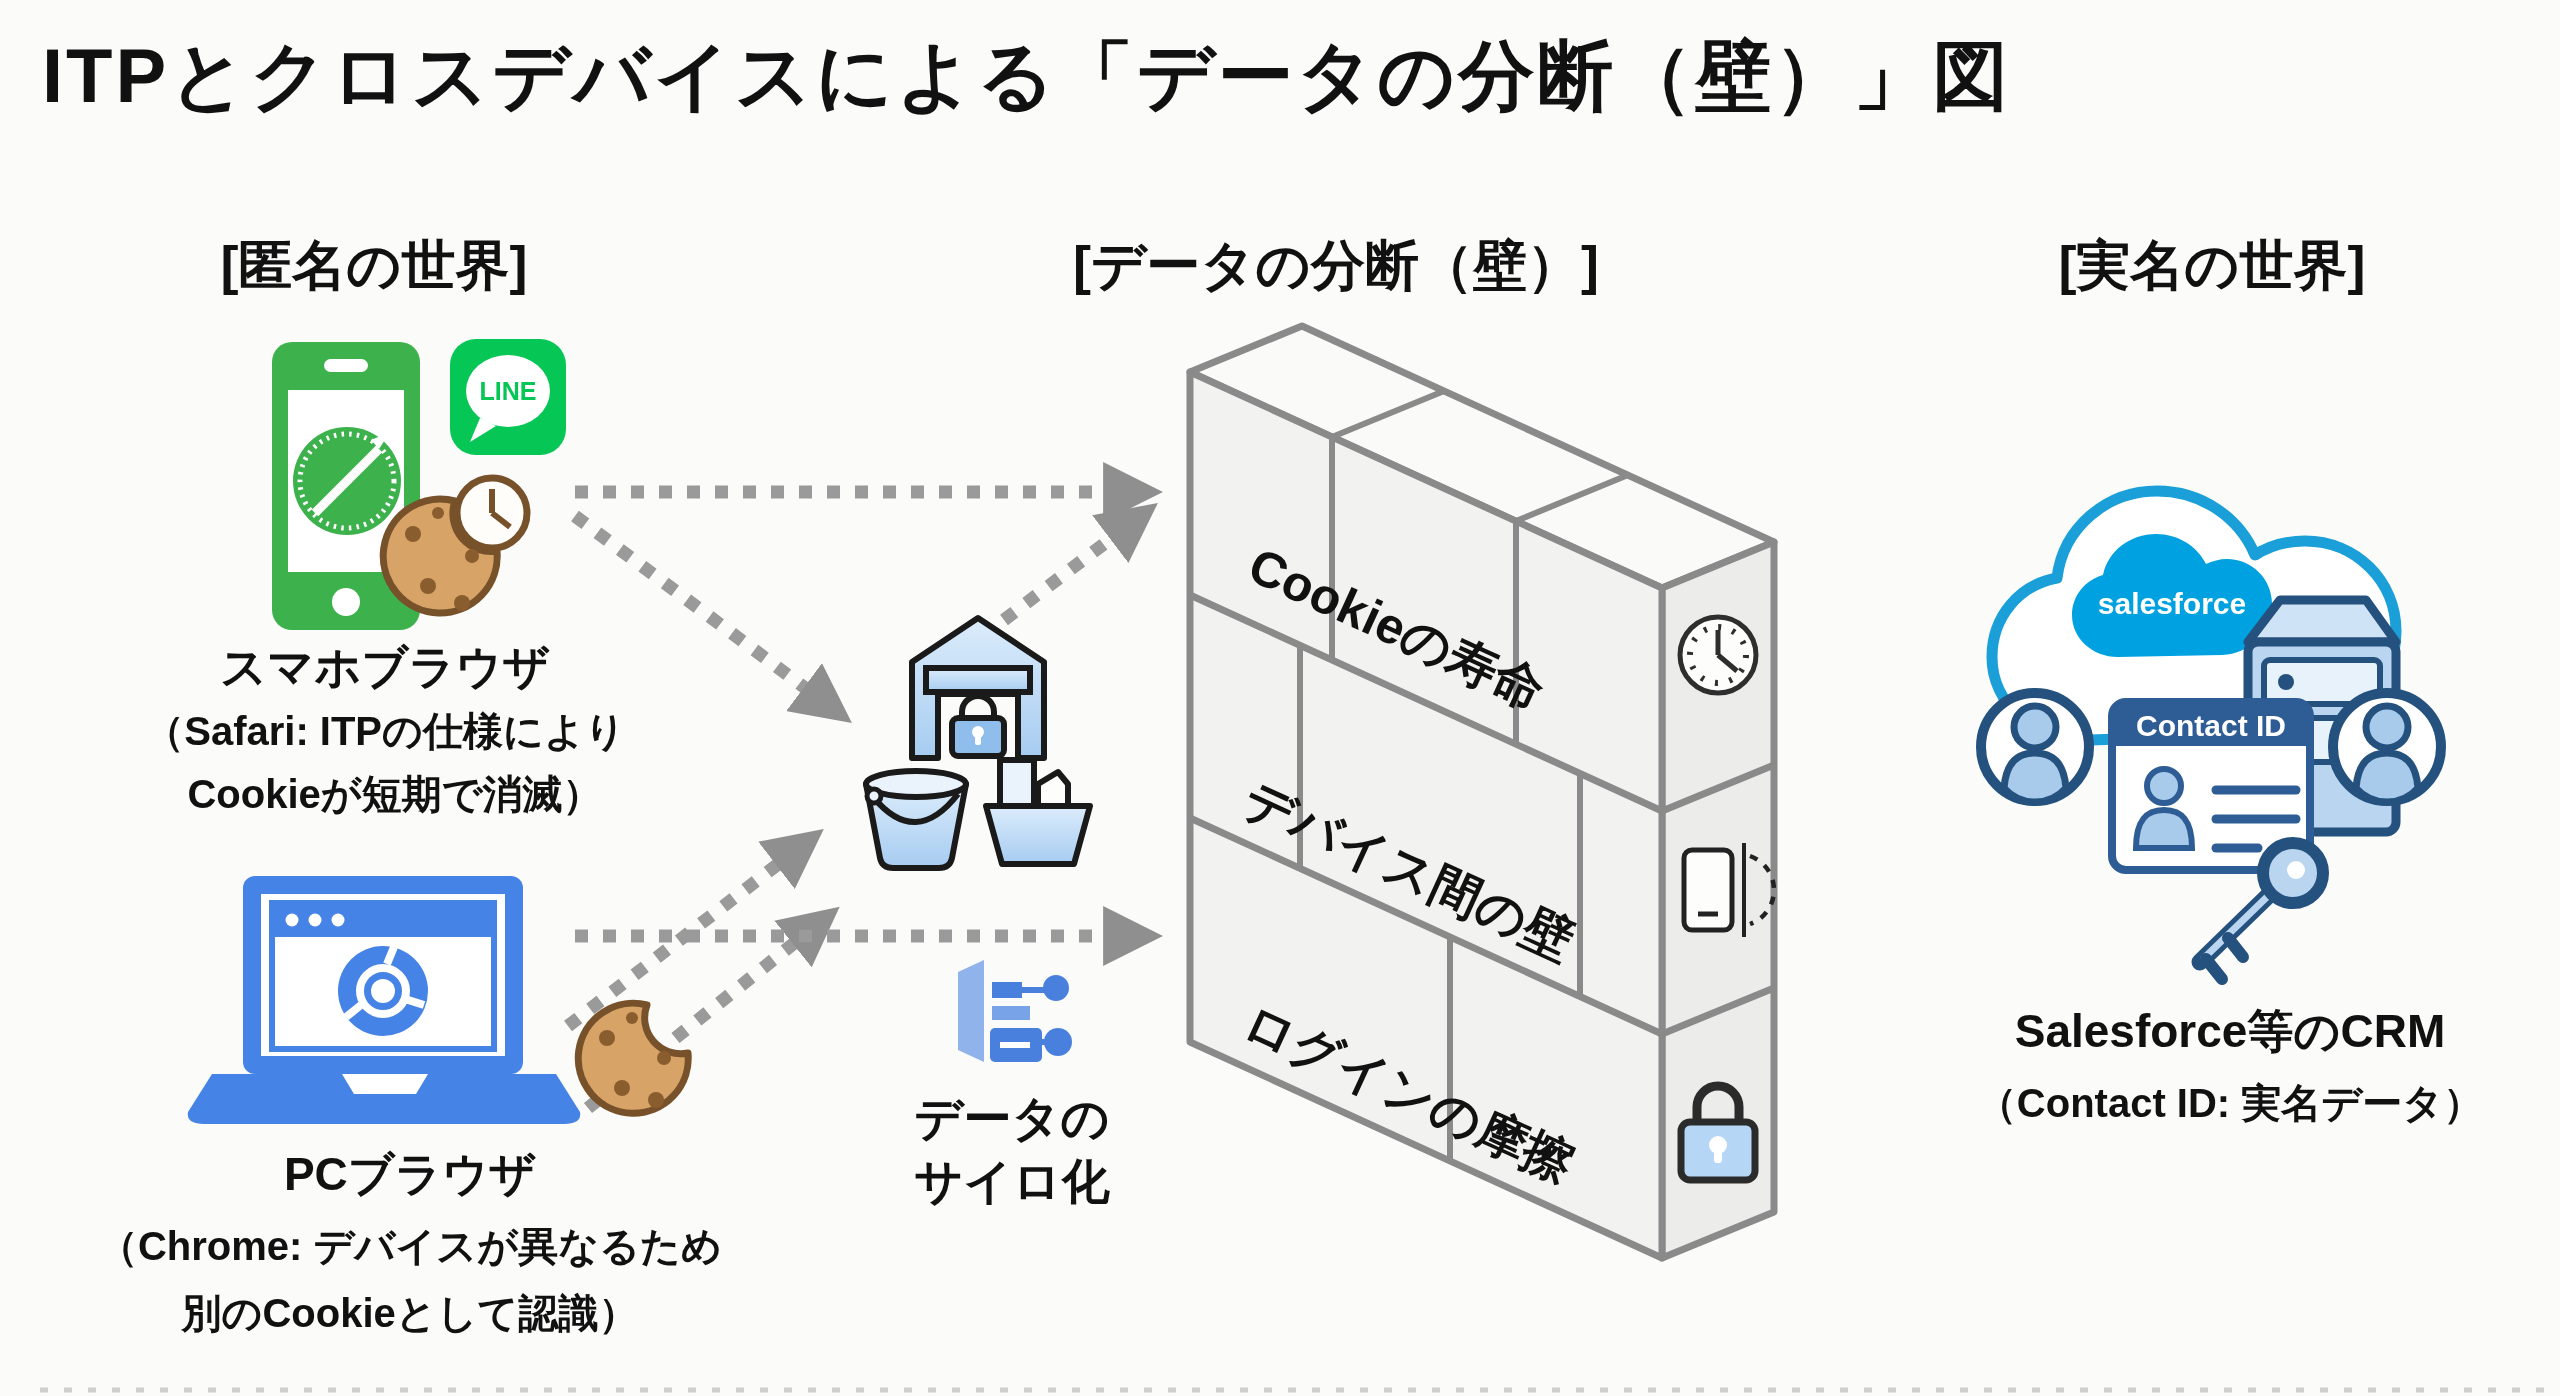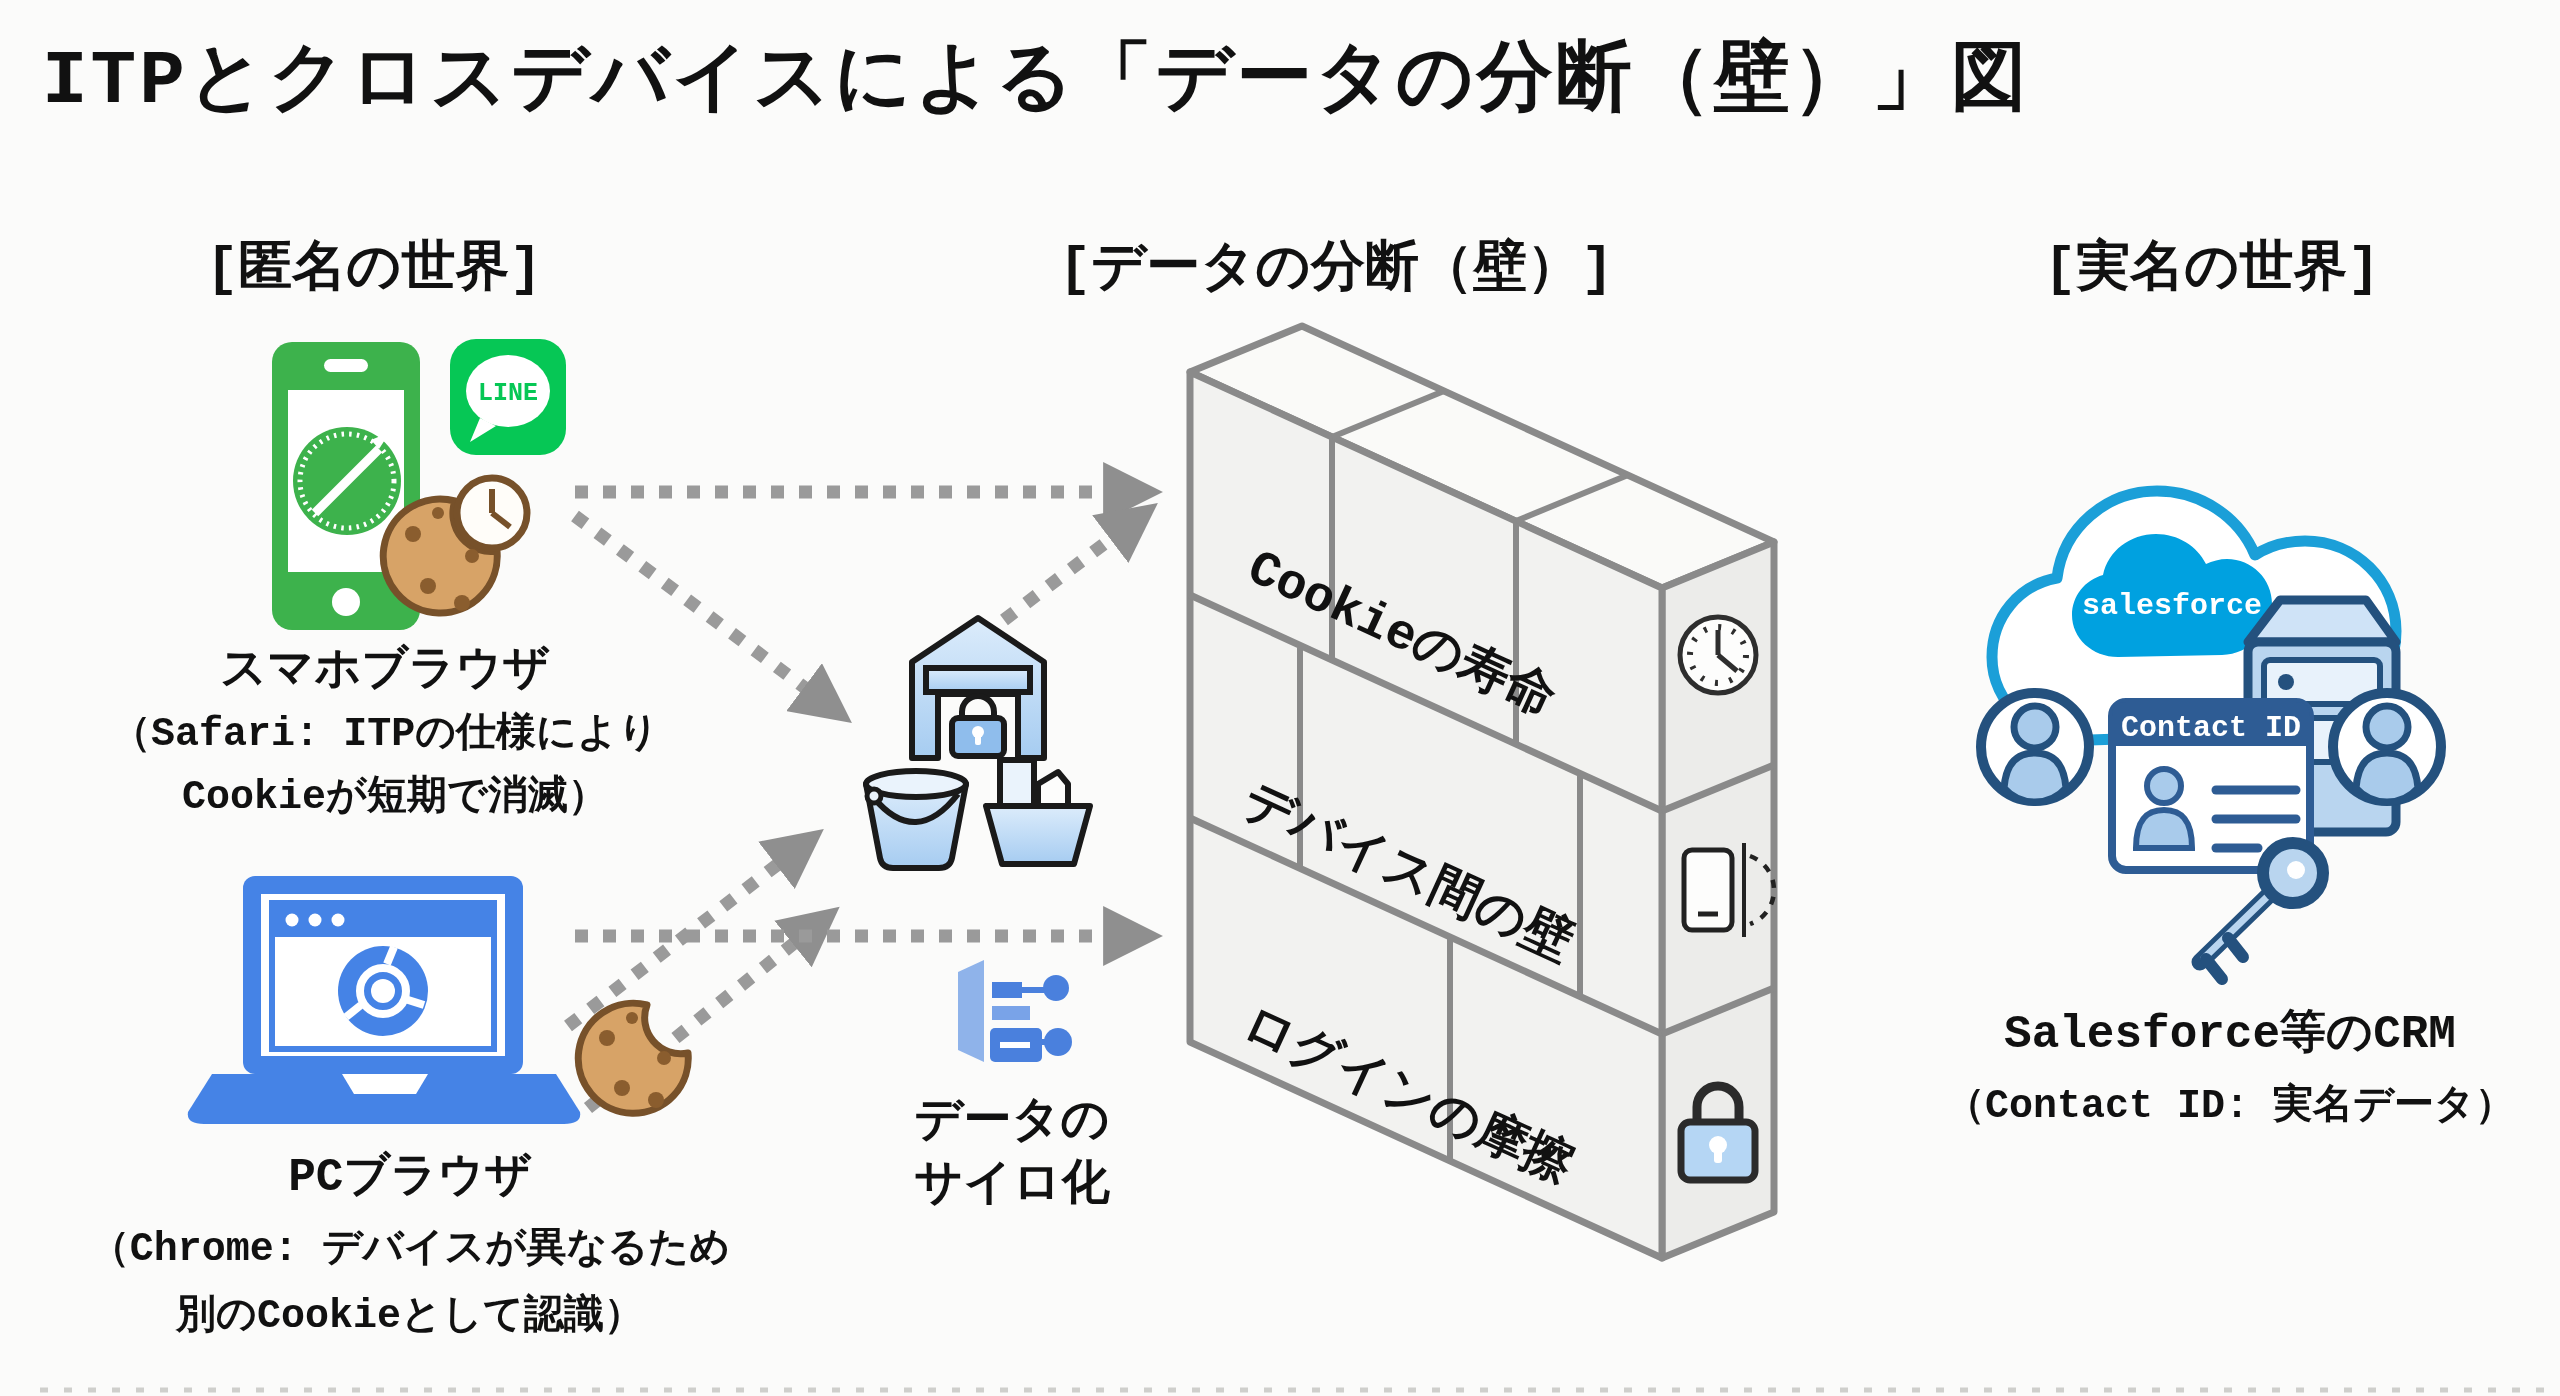--- a/index.html
+++ b/index.html
@@ -1,17 +1,17 @@
 <!DOCTYPE html>
 <html><head>
 <meta charset="utf-8">
 <style>
   html,body{margin:0;padding:0;background:#fbfbfa;}
   body{width:2560px;height:1396px;font-family:"Liberation Sans",sans-serif;}
-  .stage{position:relative;width:2560px;height:1396px;overflow:hidden;background:#fbfbfa;font-family:Liberation Mono, monospace;}
+  .stage{position:relative;width:2560px;height:1396px;overflow:hidden;background:#fbfbfa;}
   svg{position:absolute;left:0;top:0;}
   text{fill:#111;}
   .ttl{font-size:76px;font-weight:800;letter-spacing:3px;}
   .hdr{font-size:54px;font-weight:800;}
   .lbl{font-size:46px;font-weight:800;}
   .sub{font-size:40px;font-weight:600;}
   .silolbl{font-size:48px;font-weight:800;}
   .wallrow{font-size:50px;font-weight:800;}
   .cardhdr{font-size:30px;font-weight:700;fill:#ffffff;}
   .sftxt{font-size:30px;font-weight:600;fill:#ffffff;}

